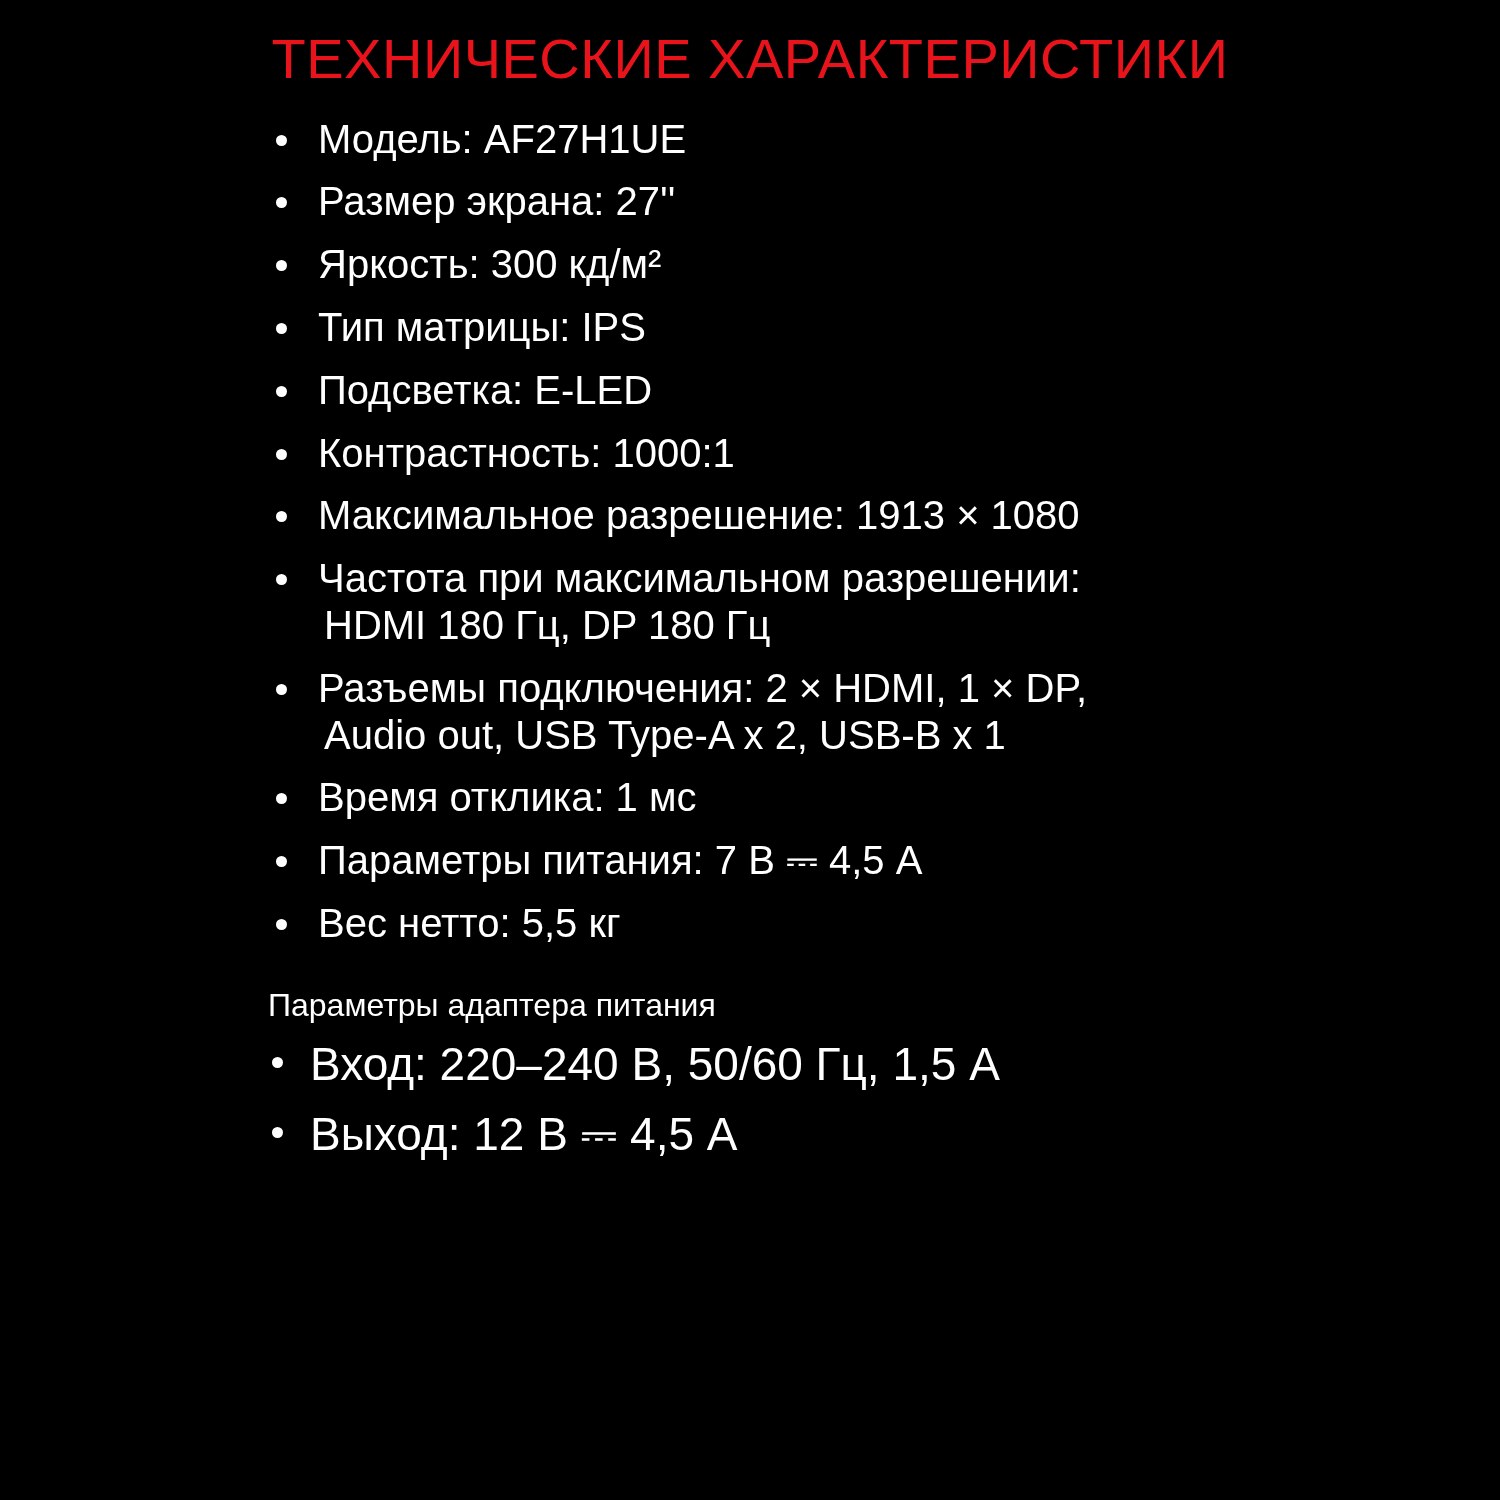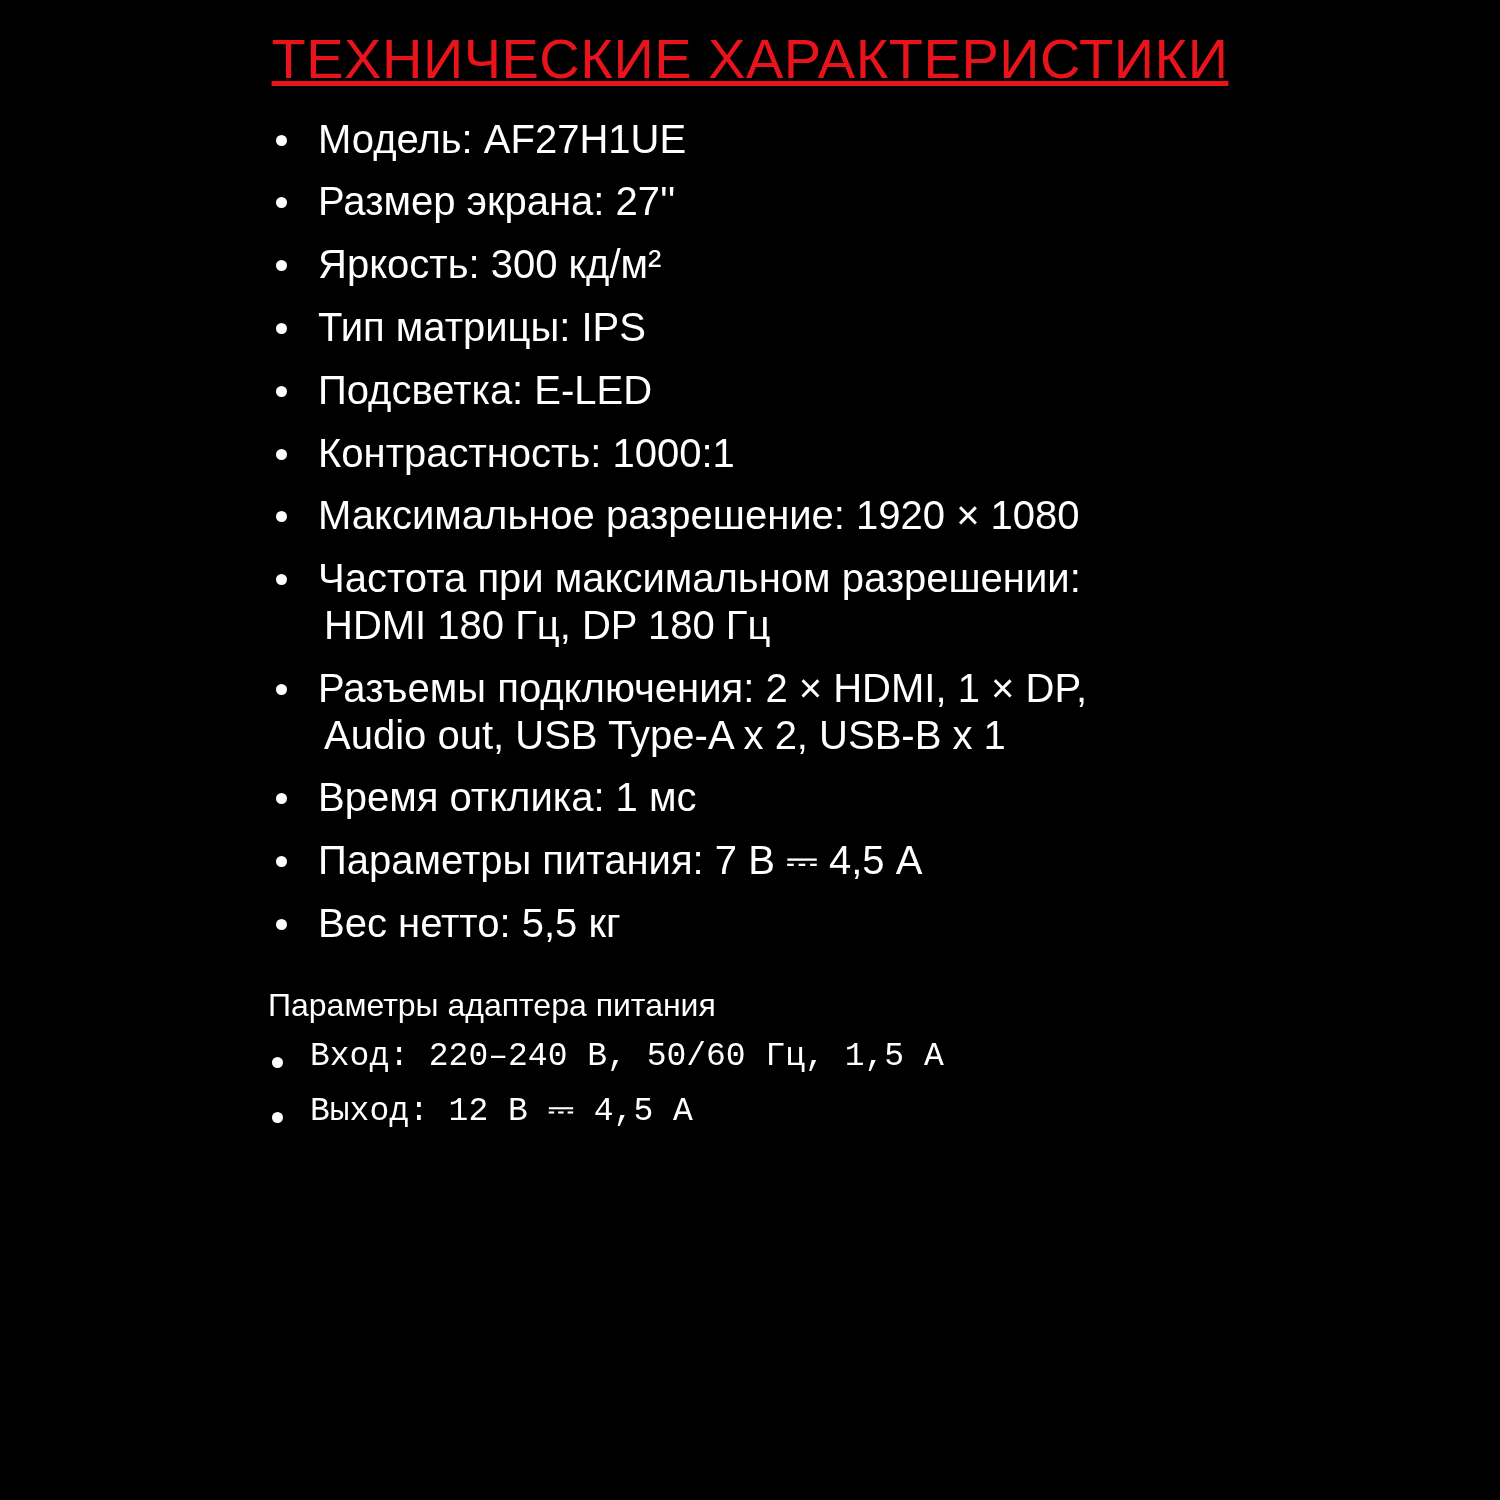--- a/index.html
+++ b/index.html
@@ -24,21 +24,20 @@
   }
   .title {
     color: #e8131b;
     font-size: 56px;
     font-weight: 400;
     letter-spacing: 0.5px;
     text-align: center;
     margin: 0 0 26px 0;
     line-height: 1.1;
     white-space: nowrap;
-    text-decoration: underline;
   }
   .spec-list {
     list-style: none;
     margin: 8px;
     padding: 0 0 0 190px;
   }
   .spec-list li {
     position: relative;
     font-size: 40px;
     line-height: 1.17;
@@ -72,26 +71,25 @@
     margin: 0 0 14px 0;
     padding-left: 8px;
   }
   .adapter-list {
     list-style: none;
     margin: 0;
     padding: 0;
   }
   .adapter-list li {
     position: relative;
-    font-size: 33px;
+    font-size: 46px;
     line-height: 1.17;
     margin-bottom: 16px;
     color: #ffffff;
     padding-left: 50px;
-    font-family: Liberation Mono, monospace;
   }
   .adapter-list li::before {
     content: "";
     position: absolute;
     left: 12px;
     top: 19px;
     width: 11px;
     height: 11px;
     background: #ffffff;
     border-radius: 50%;
@@ -117,21 +115,21 @@
     <li>
       <span>Тип матрицы: IPS</span>
     </li>
     <li>
       <span>Подсветка: E-LED</span>
     </li>
     <li>
       <span>Контрастность: 1000:1</span>
     </li>
     <li>
-      <span>Максимальное разрешение: 1920 × 1080</span>
+      <span>Максимальное разрешение: 1913 × 1080</span>
     </li>
     <li>
       <span>Частота при максимальном разрешении:</span>
       <span class="second-line">HDMI 180 Гц, DP 180 Гц</span>
     </li>
     <li>
       <span>Разъемы подключения: 2 × HDMI, 1 × DP,</span>
       <span class="second-line">Audio out, USB Type-A x 2, USB-B x 1</span>
     </li>
     <li>

